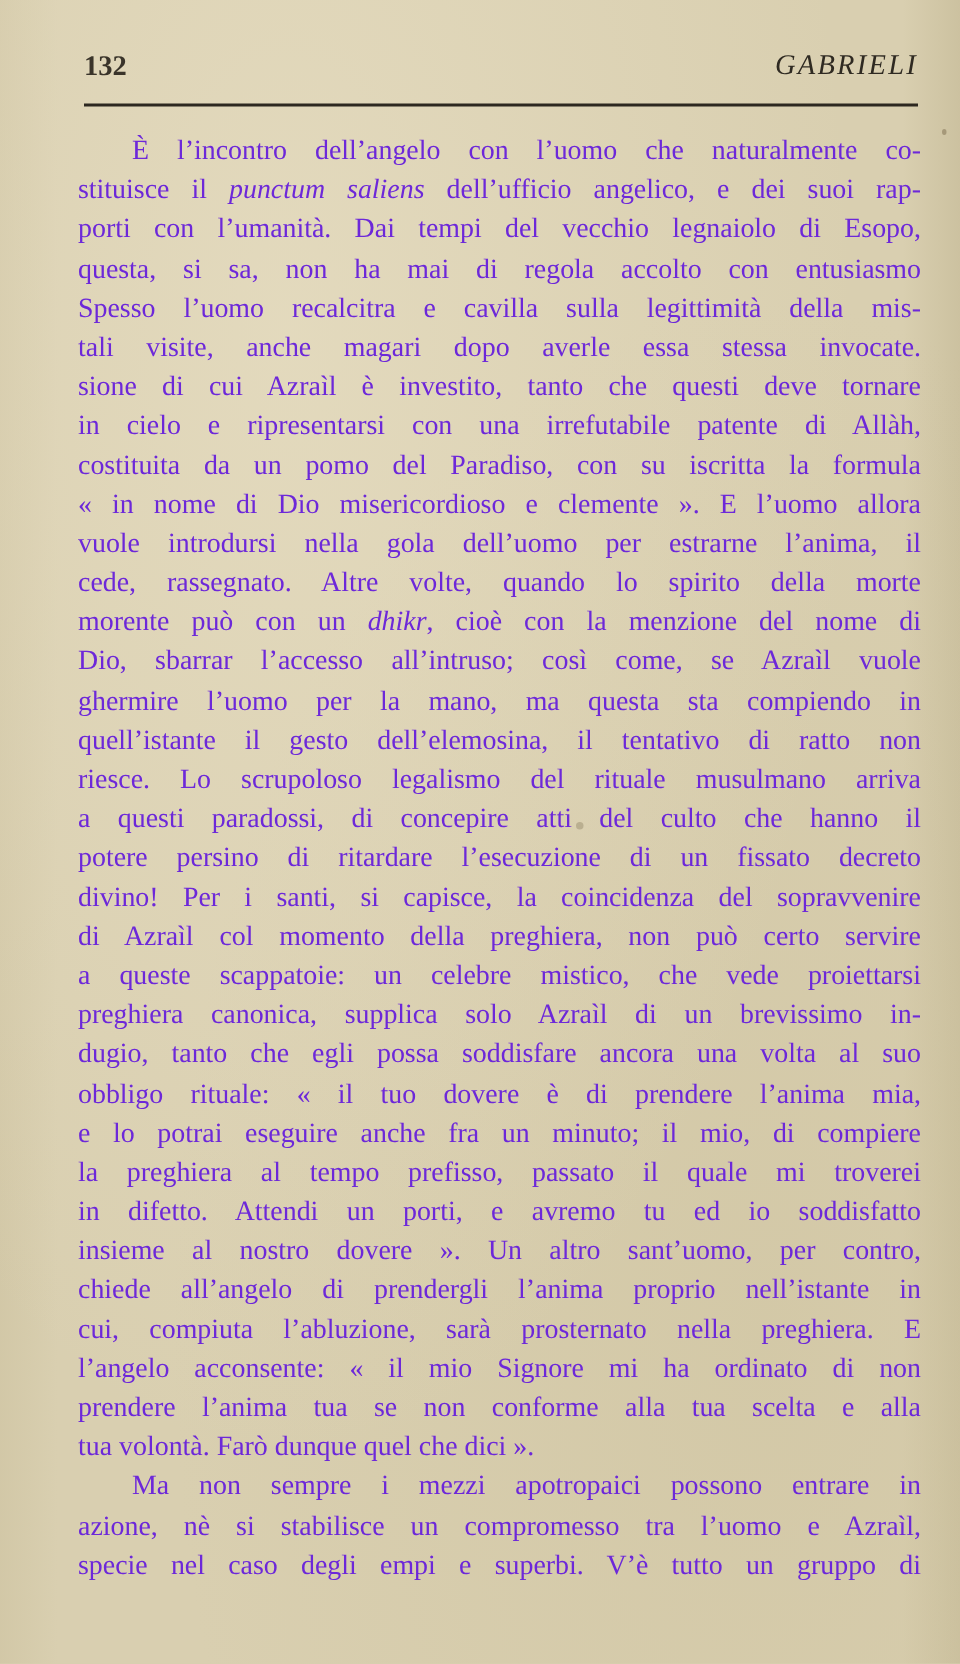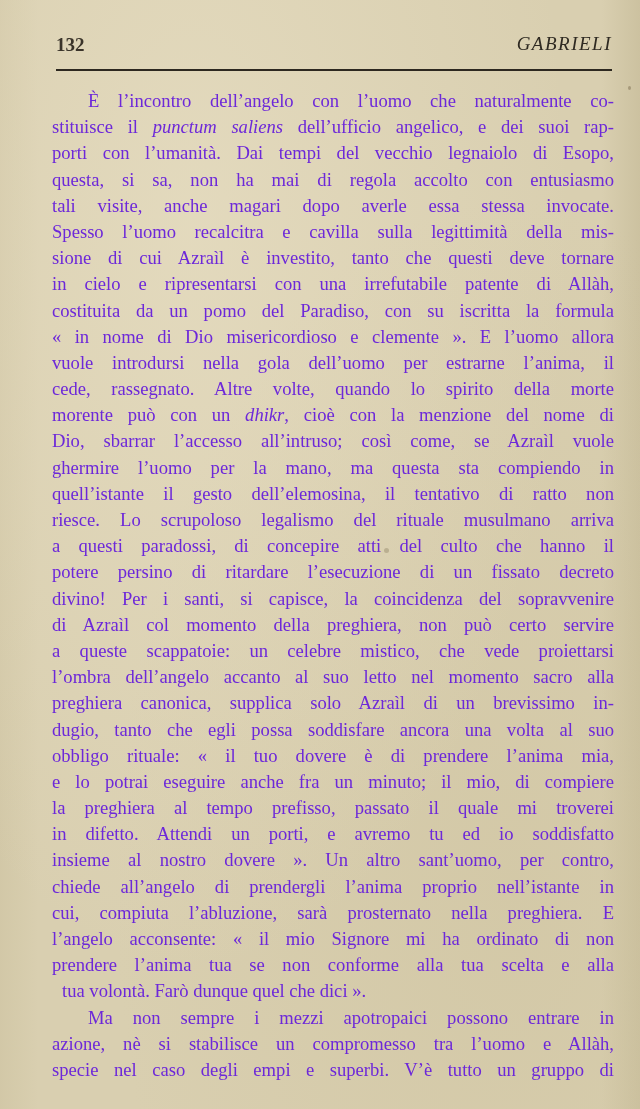--- a/index.html
+++ b/index.html
@@ -74,21 +74,20 @@
     line-height: 26.2px;
     font-family: "Liberation Serif", serif;
     font-size: 18.6px;
     text-align: justify;
     text-align-last: justify;
     white-space: nowrap;
     color: #6d28d9;
   }
   .line.last {
     text-align-last: left;
-    margin-left: 10px;
   }
   .line.indent {
     padding-left: 36px;
   }
   .line .it {
     font-style: italic;
   }
   .speck {
     position: absolute;
     width: 3px; height: 4px;
@@ -105,51 +104,50 @@
     <span class="page-number">132</span>
     <span class="running-title">GABRIELI</span>
   </div>
   <div class="head-rule"></div>
 
   <div class="body-text" id="body-text">
       <div class="line indent">È l’incontro dell’angelo con l’uomo che naturalmente co-</div>
       <div class="line">stituisce il <span class="it">punctum saliens</span> dell’ufficio angelico, e dei suoi rap-</div>
       <div class="line">porti con l’umanità. Dai tempi del vecchio legnaiolo di Esopo,</div>
       <div class="line">questa, si sa, non ha mai di regola accolto con entusiasmo</div>
+      <div class="line">Spesso l’uomo recalcitra e cavilla sulla legittimità della mis-</div>
       <div class="line">tali visite, anche magari dopo averle essa stessa invocate.</div>
-      <div class="line">Spesso l’uomo recalcitra e cavilla sulla legittimità della mis-</div>
       <div class="line">sione di cui Azraìl è investito, tanto che questi deve tornare</div>
       <div class="line">in cielo e ripresentarsi con una irrefutabile patente di Allàh,</div>
       <div class="line">costituita da un pomo del Paradiso, con su iscritta la formula</div>
       <div class="line">« in nome di Dio misericordioso e clemente ». E l’uomo allora</div>
       <div class="line">vuole introdursi nella gola dell’uomo per estrarne l’anima, il</div>
       <div class="line">cede, rassegnato. Altre volte, quando lo spirito della morte</div>
       <div class="line">morente può con un <span class="it">dhikr</span>, cioè con la menzione del nome di</div>
       <div class="line">Dio, sbarrar l’accesso all’intruso; così come, se Azraìl vuole</div>
       <div class="line">ghermire l’uomo per la mano, ma questa sta compiendo in</div>
       <div class="line">quell’istante il gesto dell’elemosina, il tentativo di ratto non</div>
       <div class="line">riesce. Lo scrupoloso legalismo del rituale musulmano arriva</div>
       <div class="line">a questi paradossi, di concepire atti del culto che hanno il</div>
       <div class="line">potere persino di ritardare l’esecuzione di un fissato decreto</div>
       <div class="line">divino! Per i santi, si capisce, la coincidenza del sopravvenire</div>
       <div class="line">di Azraìl col momento della preghiera, non può certo servire</div>
       <div class="line">a queste scappatoie: un celebre mistico, che vede proiettarsi</div>
-      <div class="line">l’ombra dell’angelo accanto al suo letto nel momento sacro alla</div>
       <div class="line">preghiera canonica, supplica solo Azraìl di un brevissimo in-</div>
       <div class="line">dugio, tanto che egli possa soddisfare ancora una volta al suo</div>
       <div class="line">obbligo rituale: « il tuo dovere è di prendere l’anima mia,</div>
       <div class="line">e lo potrai eseguire anche fra un minuto; il mio, di compiere</div>
       <div class="line">la preghiera al tempo prefisso, passato il quale mi troverei</div>
       <div class="line">in difetto. Attendi un porti, e avremo tu ed io soddisfatto</div>
       <div class="line">insieme al nostro dovere ». Un altro sant’uomo, per contro,</div>
       <div class="line">chiede all’angelo di prendergli l’anima proprio nell’istante in</div>
       <div class="line">cui, compiuta l’abluzione, sarà prosternato nella preghiera. E</div>
       <div class="line">l’angelo acconsente: « il mio Signore mi ha ordinato di non</div>
       <div class="line">prendere l’anima tua se non conforme alla tua scelta e alla</div>
       <div class="line last">tua volontà. Farò dunque quel che dici ».</div>
       <div class="line indent">Ma non sempre i mezzi apotropaici possono entrare in</div>
-      <div class="line">azione, nè si stabilisce un compromesso tra l’uomo e Allàh,</div>
+      <div class="line">azione, nè si stabilisce un compromesso tra l’uomo e Azraìl,</div>
       <div class="line">specie nel caso degli empi e superbi. V’è tutto un gruppo di</div>
     </div>
 
   <span class="speck" style="left:628px; top:86px;"></span>
   <span class="speck" style="left:384px; top:548px; width:5px; height:5px; opacity:0.4;"></span>
 </div>
 
 </body></html>

